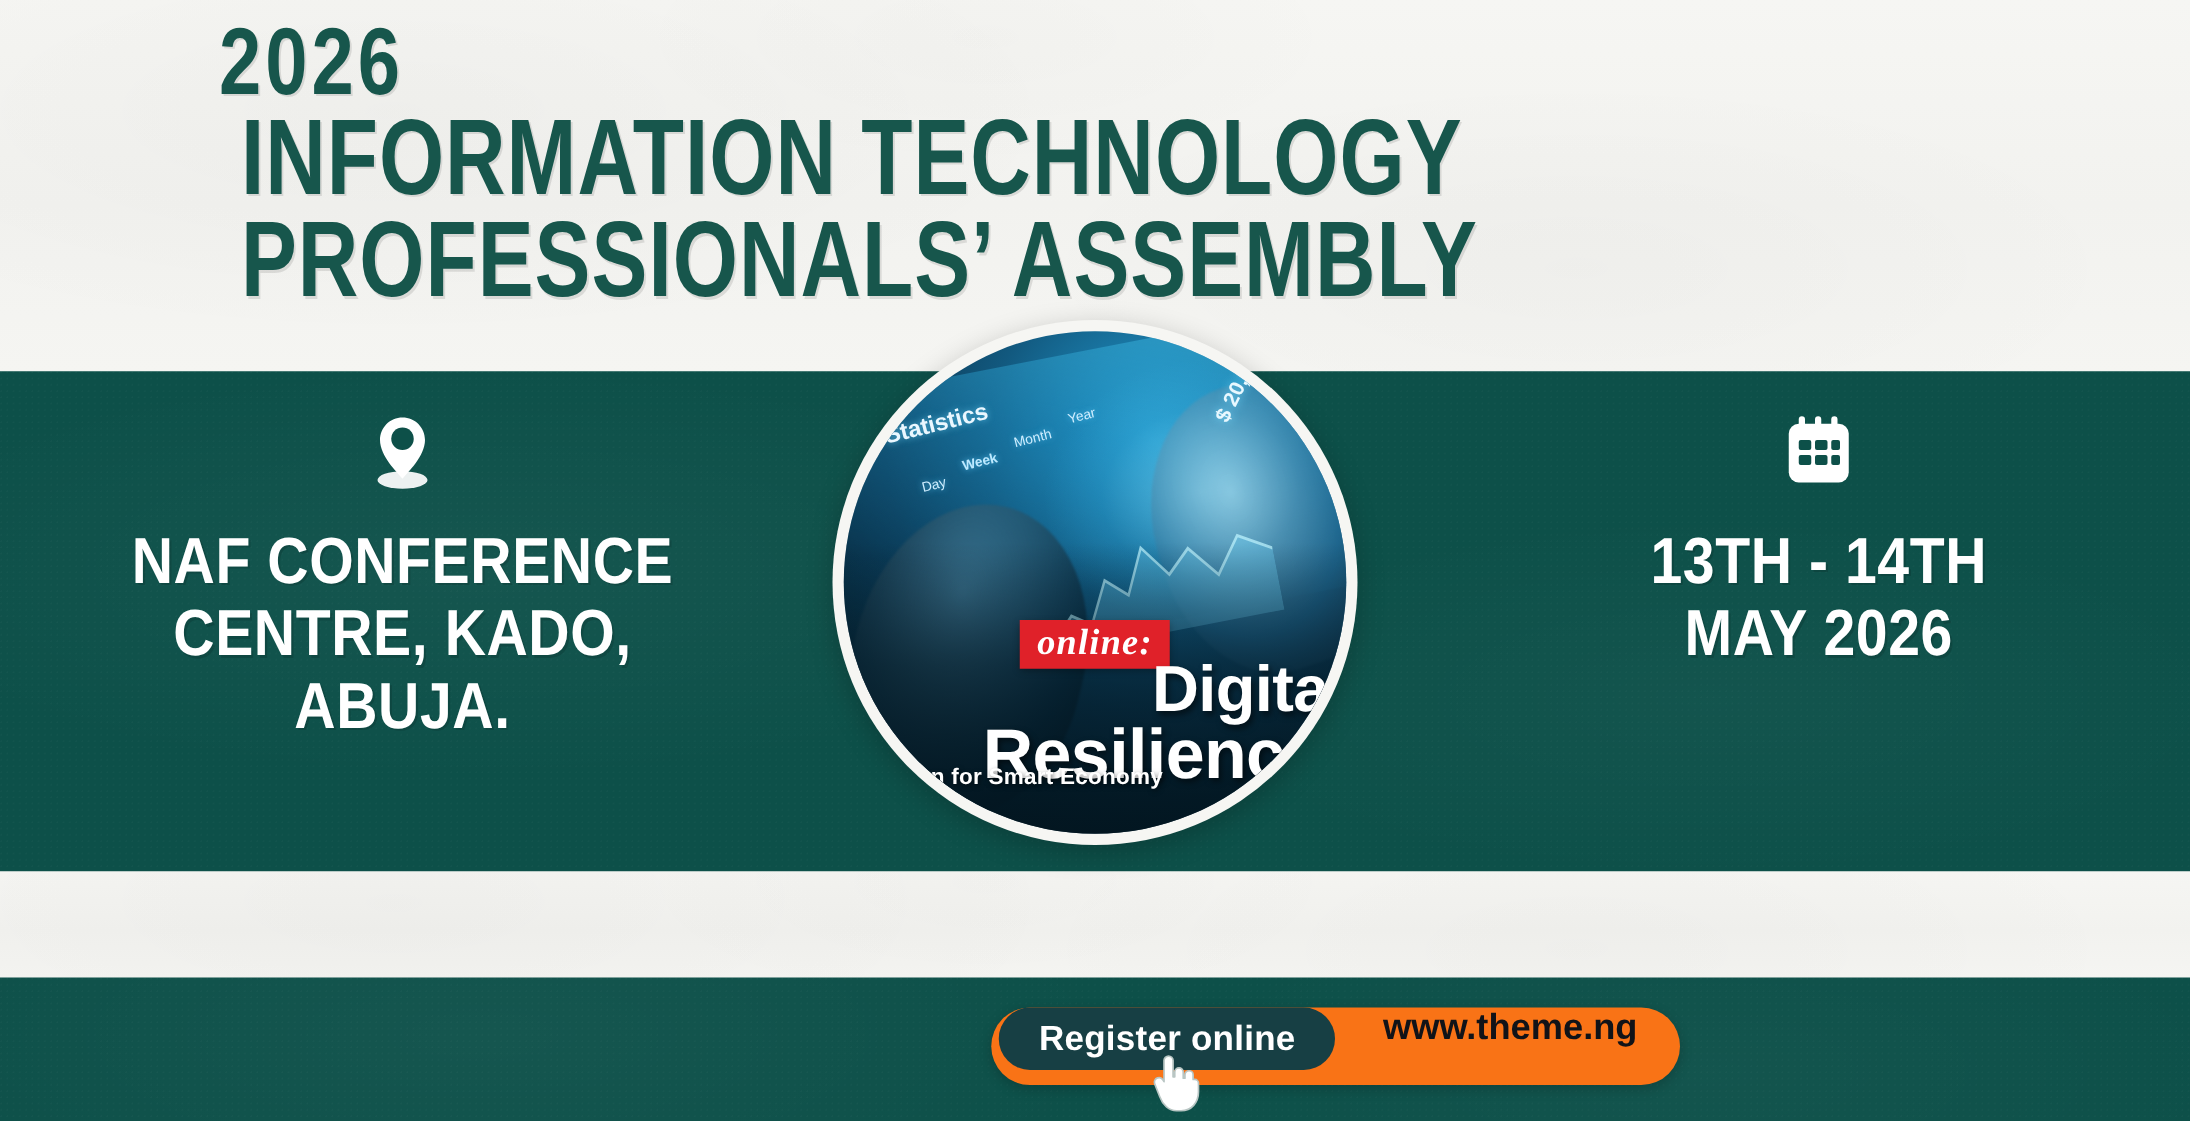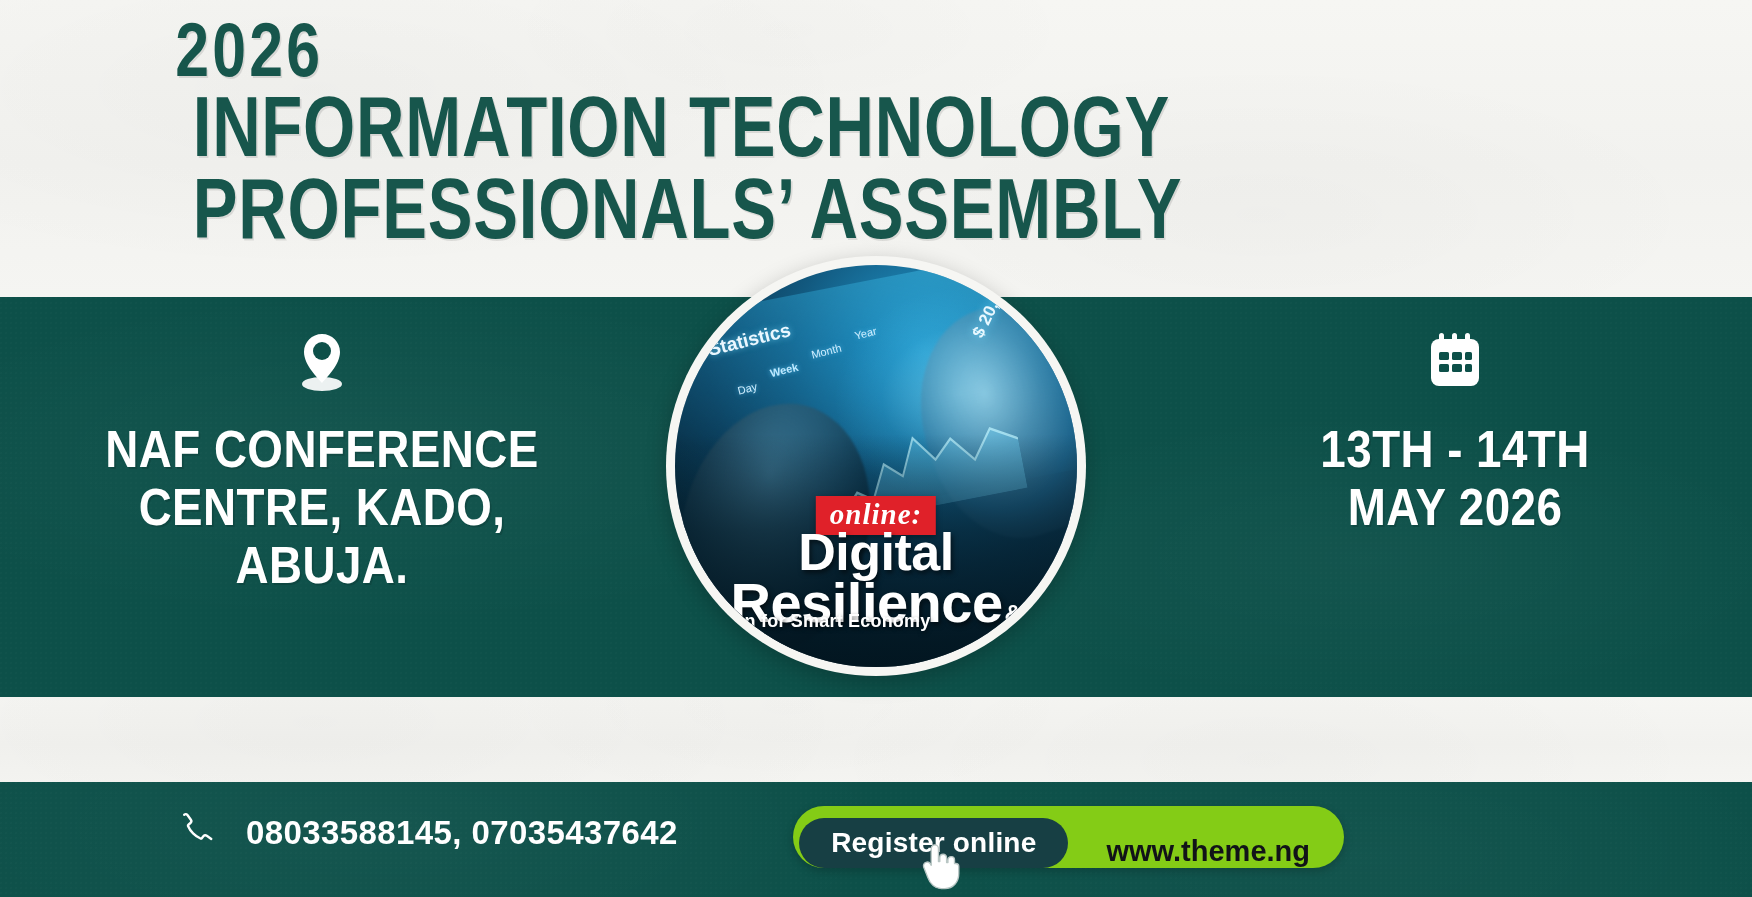--- a/index.html
+++ b/index.html
@@ -252,21 +252,21 @@
     padding: 2px 14px 4px 14px;
     letter-spacing: 1px;
     box-shadow: 0 2px 6px rgba(0,0,0,0.35);
     white-space: nowrap;
   }
   .theme-main {
     position: absolute;
     left: 0;
     top: 65.5%;
     width: 100%;
-    text-align: center;
+    text-align: right;
     color: #ffffff;
     font-family: "Liberation Sans", sans-serif;
     font-weight: 700;
     line-height: 0.95;
     letter-spacing: -0.5px;
     text-shadow: 2px 3px 5px rgba(0,0,0,0.55);
   }
   .theme-main .l1 { display: block; font-size: 52px; }
   .theme-main .l2 {
     display: block;
@@ -309,22 +309,22 @@
     font-size: 33px;
     letter-spacing: 0.4px;
     white-space: nowrap;
   }
 
   .register-pill {
     position: absolute;
     right: 408px;
     top: 806px;
     display: flex;
-    align-items: flex-end;
-    background: #84cc16;
+    align-items: flex-start;
+    background: #f97316;
     border-radius: 999px;
     height: 62px;
     padding: 0 34px 0 6px;
     box-shadow: 0 3px 10px rgba(0,0,0,0.20);
   }
   .register-btn {
     background: #173f44;
     color: #ffffff;
     border: none;
     border-radius: 999px;
@@ -433,28 +433,20 @@
 
       <div class="theme-main">
         <span class="l1">Digital</span>
         <span class="l2"><span>Resilience</span><span class="amp">&amp;</span></span>
       </div>
 
       <div class="theme-sub">Inclusion for Smart Economy</div>
     </div>
   </div>
 
-  <div class="footer-phone">
-    <span class="phone-icon">
-      <svg viewBox="0 0 48 48" aria-hidden="true">
-        <path d="M13.5 5.5c1.4-1 3.2-.7 4.2.7l4 5.6c.9 1.3.7 3-.5 4l-2.6 2.2c-.5.4-.6 1-.4 1.6 1.1 2.6 3.5 6.4 6.3 9.2 2.8 2.8 6.6 5.2 9.2 6.3.6.2 1.2.1 1.6-.4l2.2-2.6c1-1.2 2.7-1.4 4-.5l5.6 4" fill="none" stroke="#ffffff" stroke-width="3" stroke-linecap="round" stroke-linejoin="round" transform="translate(-3,-2) scale(0.92)"></path>
-      </svg>
-    </span>
-    <div class="phone-numbers">08033588145, 07035437642</div>
-  </div>
 
   <div class="register-pill">
     <button class="register-btn">Register online</button>
     <span class="register-url">www.theme.ng</span>
     <span class="cursor-hand">
       <svg viewBox="0 0 40 46" aria-hidden="true">
         <path d="M14 21V7.5a3.2 3.2 0 0 1 6.4 0V19h1.2v-3.4a3 3 0 0 1 6 0V20h1.2v-2.4a2.9 2.9 0 0 1 5.8 0v3.2h1.1a2.7 2.7 0 0 1 2.7 2.7v6.1c0 7.6-5 13.4-12.3 13.4h-3.3C17.7 43 13 38.9 11 33.1L7.4 24c-.7-1.8.2-3.7 2-4.3 1.5-.5 3.1.1 3.9 1.5l.7 1.2z" fill="#ffffff" stroke="#b9c6c4" stroke-width="1.2" stroke-linejoin="round"></path>
       </svg>
     </span>
   </div>

